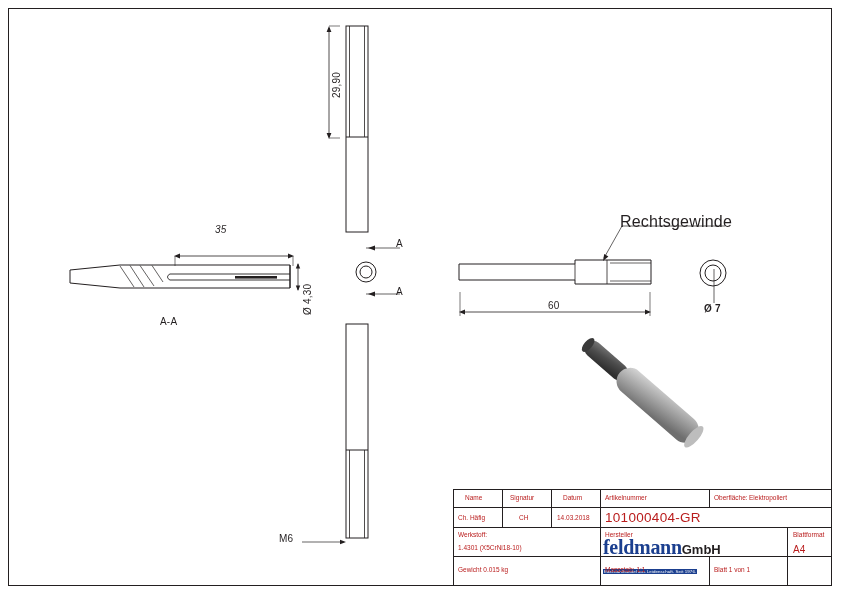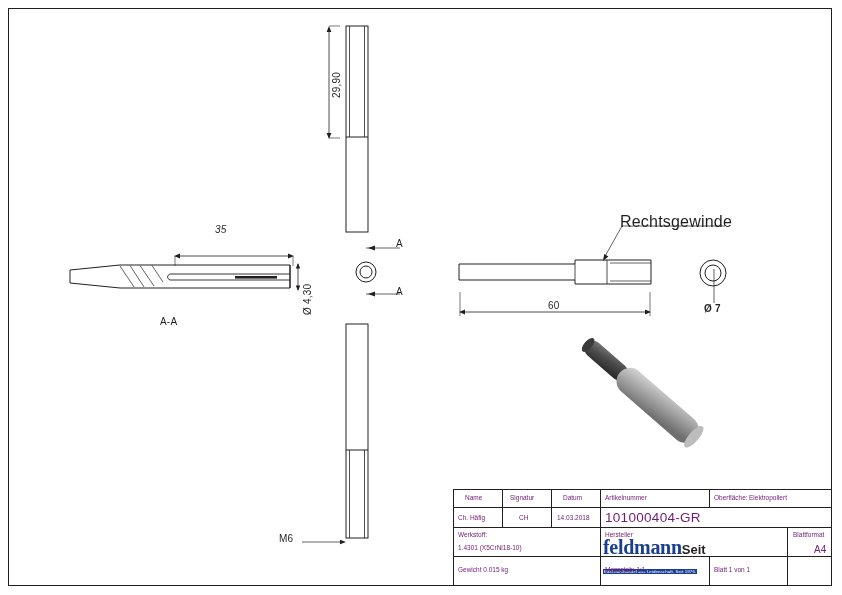--- a/index.html
+++ b/index.html
@@ -18,21 +18,21 @@
   .lbl{
     position:absolute;font-size:10px;color:#231f20;white-space:nowrap;
     letter-spacing:.2px;
   }
   .lbl.mid{font-size:16px;text-align:right;}
   .rot90{transform-origin:left top;transform:rotate(-90deg);}
   svg{display:block;}
   
   .tb{position:absolute;left:453px;top:489px;width:379px;height:97px;}
   .tbline{position:absolute;background:#231f20;}
-  .tb-txt{position:absolute;font-size:6.5px;color:#701a75;white-space:nowrap;}
+  .tb-txt{position:absolute;font-size:6.5px;color:#b91c1c;white-space:nowrap;}
   .tb-txt.t13{font-size:13.5px;letter-spacing:.3px;}
   .tb-txt.t10{font-size:10px;}
   .feld-wrap{position:absolute;left:600px;top:540px;}
   .feld-name{font-size:20px;color:#1b3f8f;font-weight:bold;letter-spacing:-.3px;font-family:"Liberation Serif",serif;}
   .feld-gmbh{font-size:13px;color:#231f20;font-weight:bold;}
   .feld-sub{font-size:4.4px;color:#ffffff;background:#1b3f8f;letter-spacing:.1px;padding:0 1px;display:inline-block;}
 </style>
 </head>
 <body>
 
@@ -202,24 +202,24 @@
     <div class="tb-txt" style="left:5px;top:25px;">Ch. Häfig</div>
     <div class="tb-txt" style="left:66px;top:25px;">CH</div>
     <div class="tb-txt" style="left:104px;top:25px;">14.03.2018</div>
 
     <div class="tb-txt t13" style="left:152px;top:21px;">101000404-GR</div>
 
     <div class="tb-txt" style="left:5px;top:42px;">Werkstoff:</div>
     <div class="tb-txt" style="left:5px;top:55px;">1.4301 (X5CrNi18-10)</div>
     <div class="tb-txt" style="left:152px;top:42px;">Hersteller</div>
     <div class="tb-txt" style="left:340px;top:42px;">Blattformat</div>
-    <div class="tb-txt t10" style="left:361px;top:55px;">A4</div>
+    <div class="tb-txt t10" style="left:340px;top:55px;">A4</div>
 
     <div class="feld-wrap" style="left:150px;top:47px;">
-      <span class="feld-name">feldmann</span><span class="feld-gmbh">Seit</span>
+      <span class="feld-name">feldmann</span><span class="feld-gmbh">GmbH</span>
       <div><span class="feld-sub">Edelstahlhandel aus Leidenschaft. Seit 1976.</span></div>
     </div>
 
     <div class="tb-txt" style="left:5px;top:77px;">Gewicht 0.015 kg</div>
     <div class="tb-txt" style="left:152px;top:77px;">Massstab: 1:1</div>
     <div class="tb-txt" style="left:261px;top:77px;">Blatt 1 von 1</div>
   </div>
 
 </div>
 

